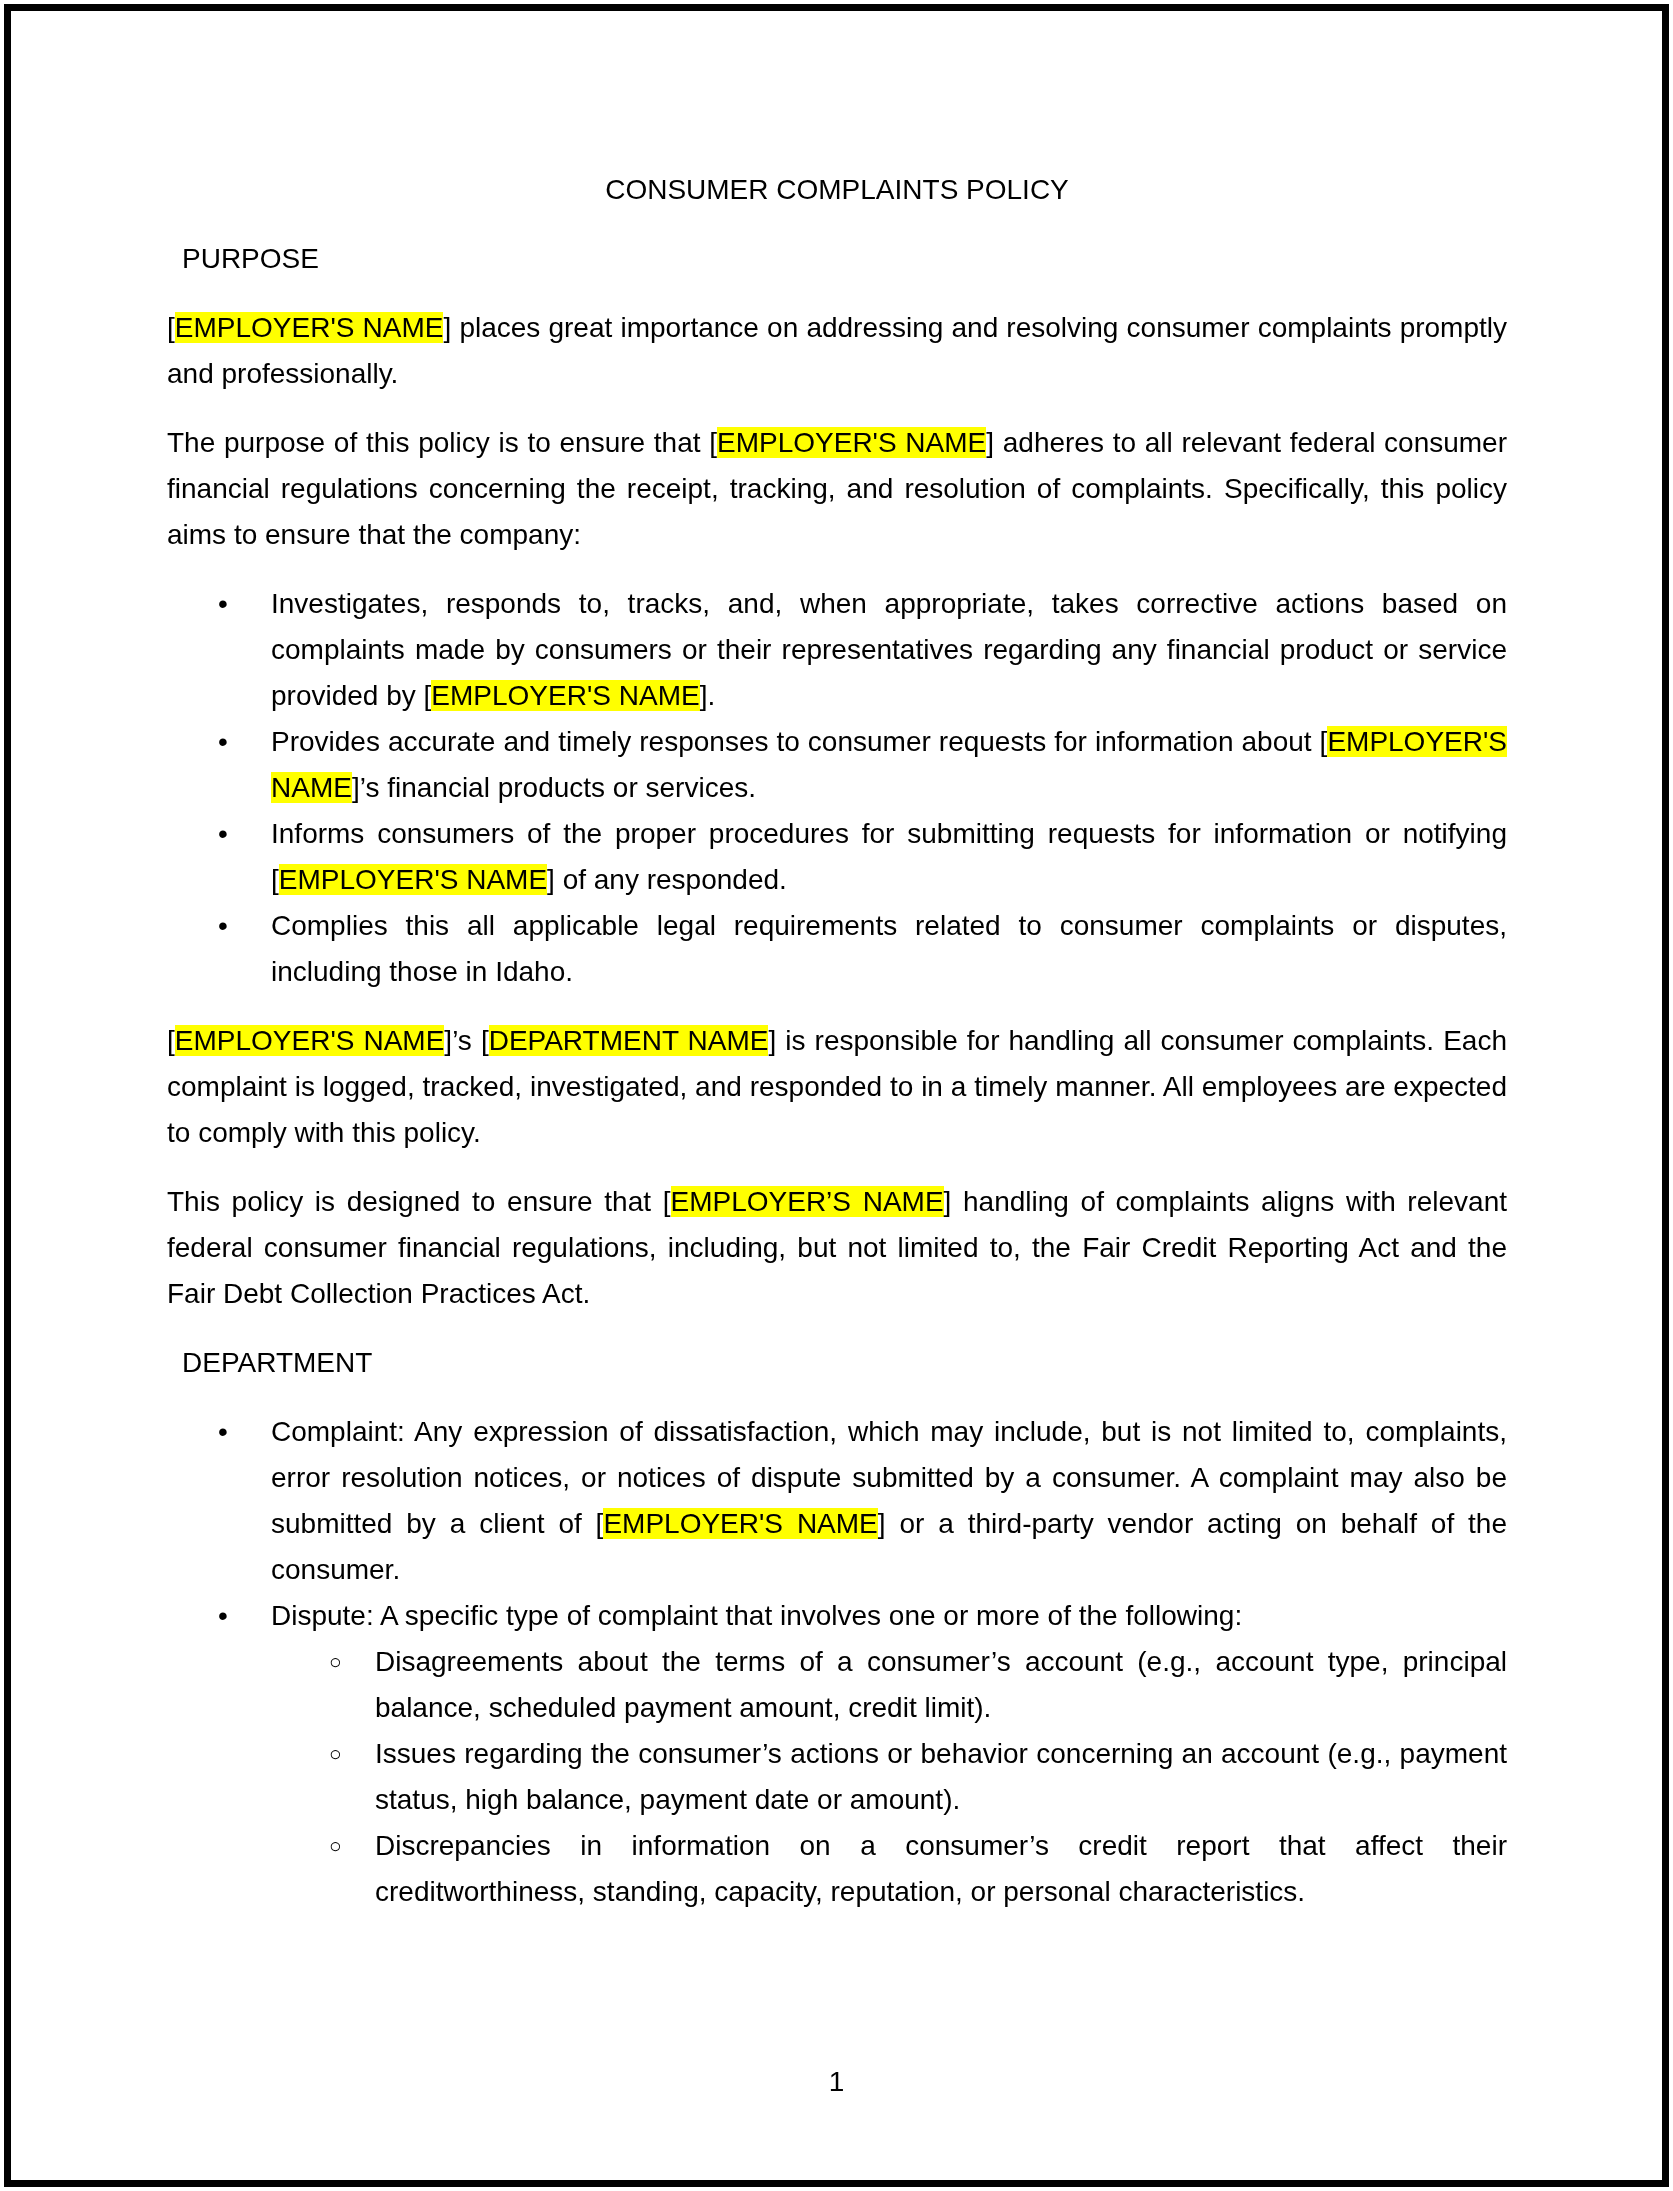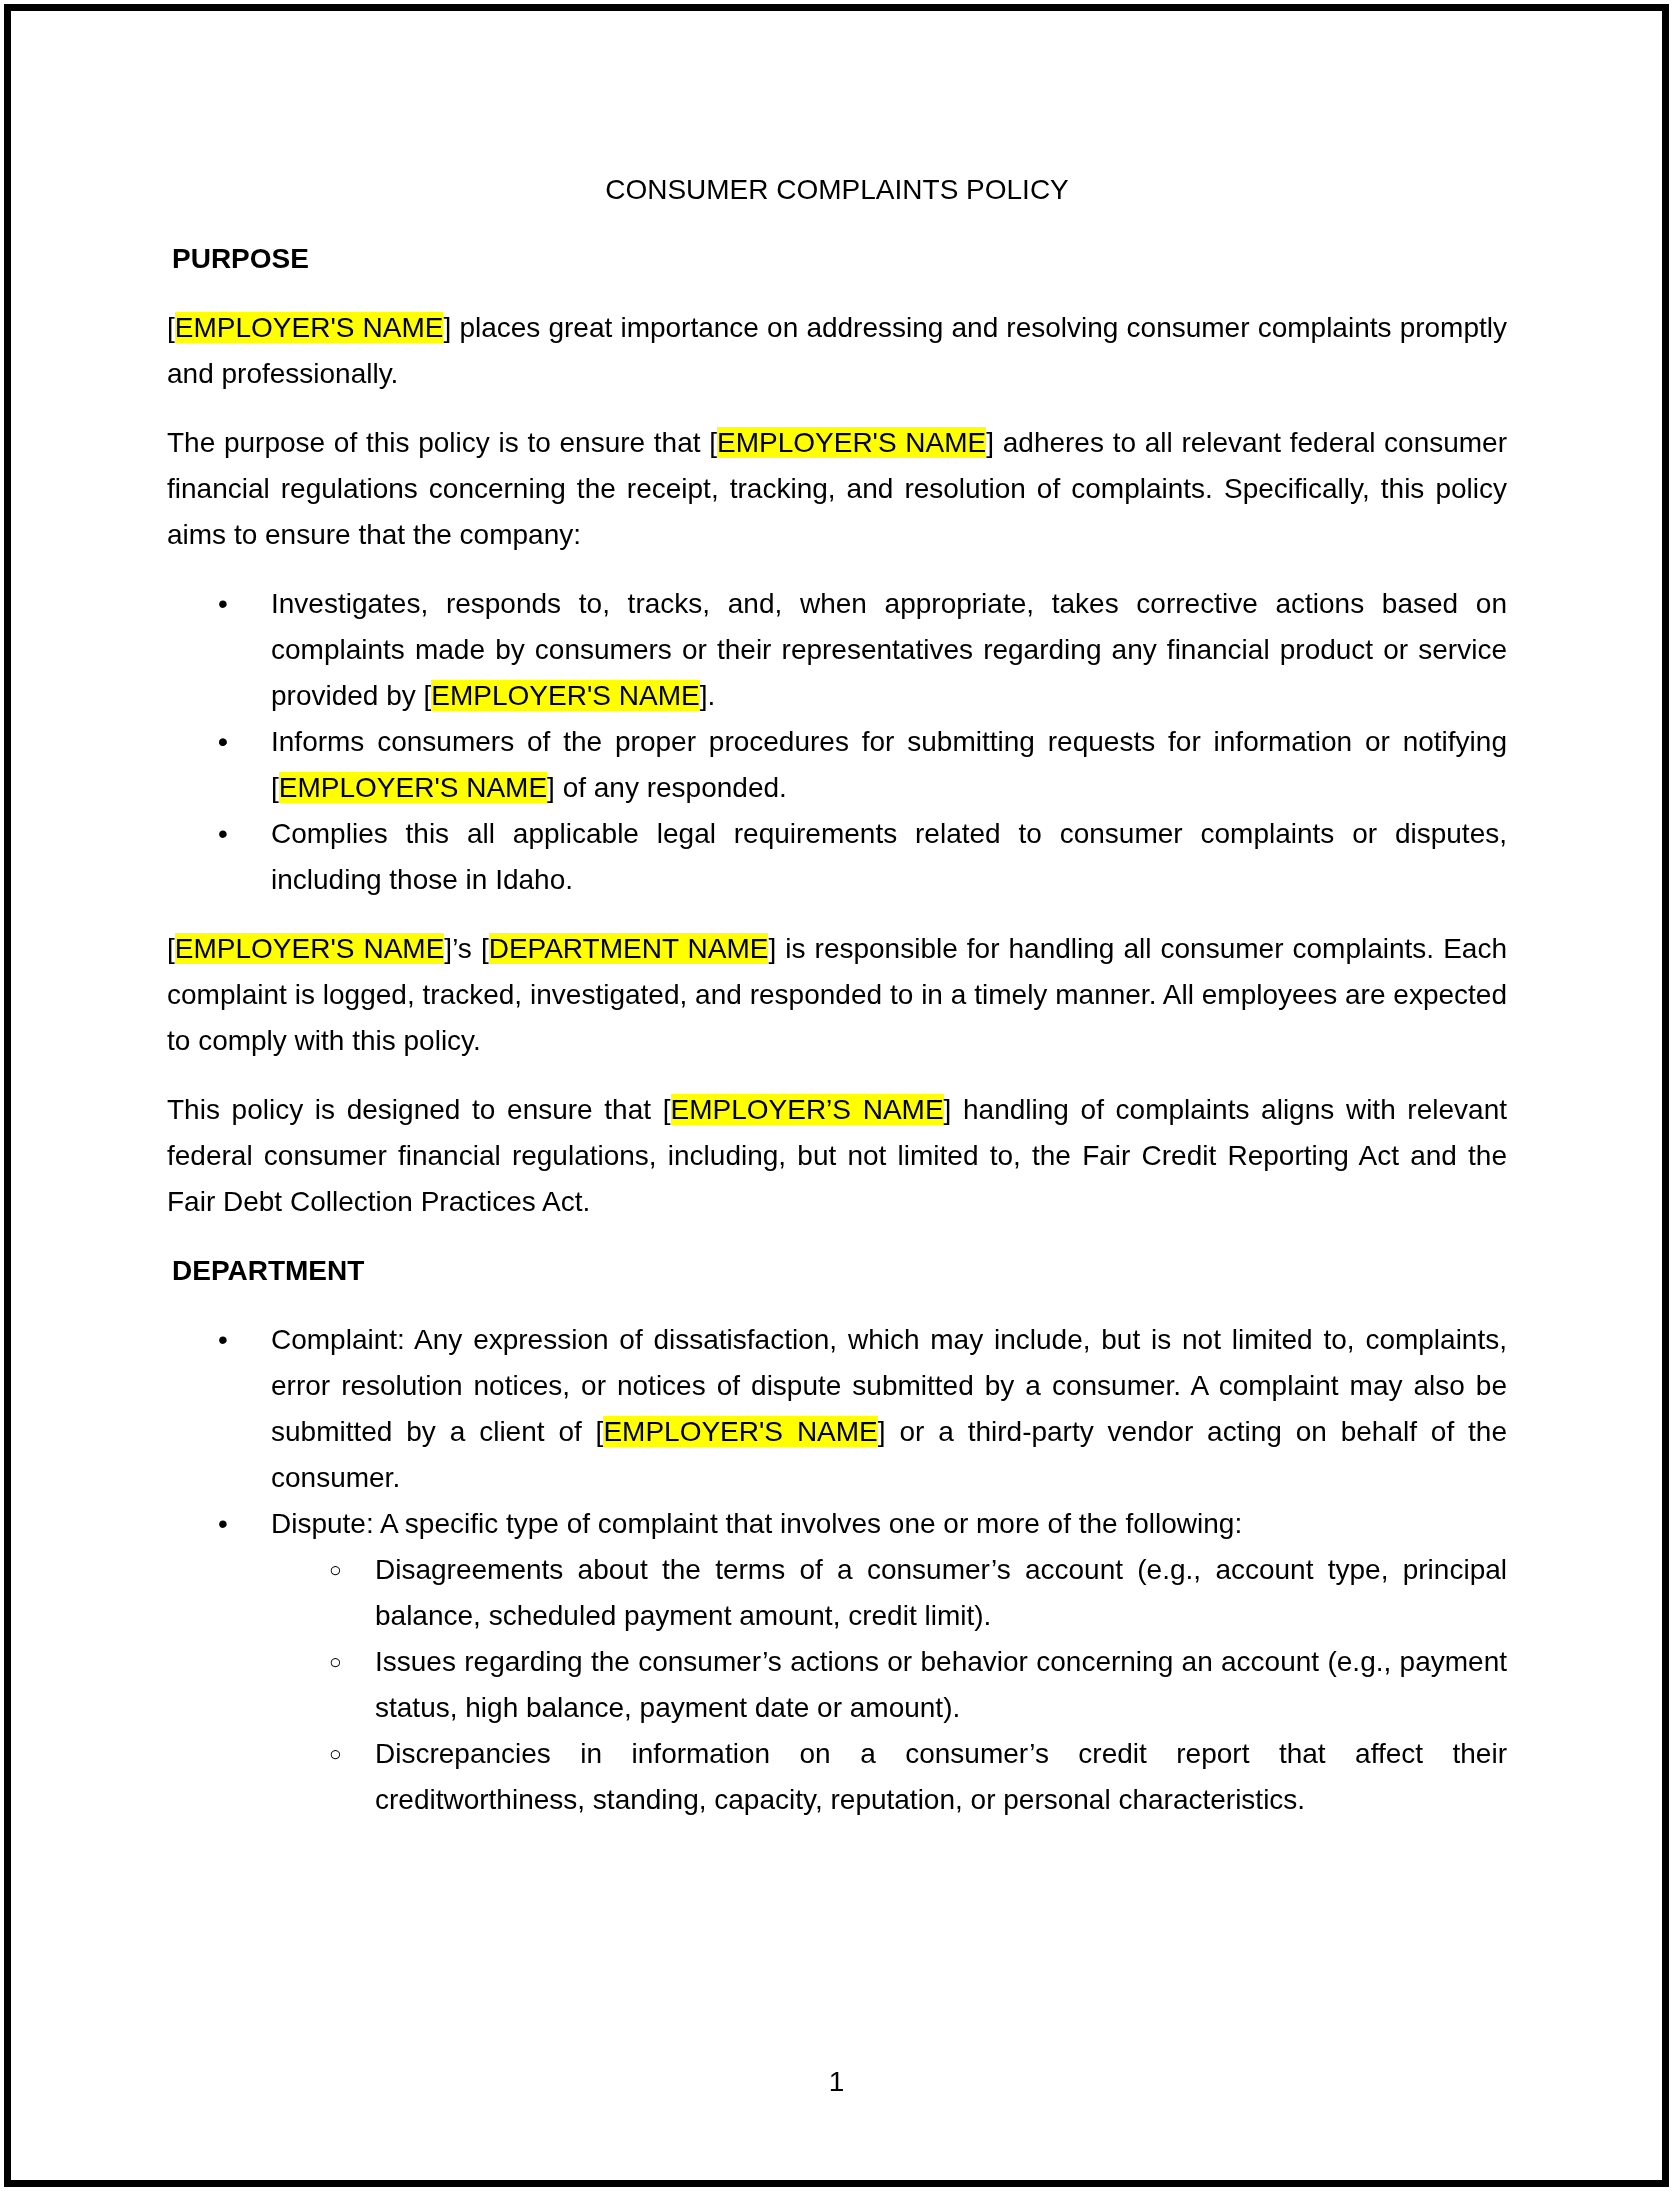--- a/index.html
+++ b/index.html
@@ -13,21 +13,21 @@
     position:absolute; top:4.4px; left:4.4px; right:4.4px; bottom:4.4px;
     border:7px solid #000000; pointer-events:none;
   }
   .content {
     position:absolute; left:167px; top:167px; width:1340px;
   }
   .doc-title {
     text-align:center; font-weight:normal; line-height:46px; margin:0 0 23px 0;
   }
   .heading {
-    font-weight:bold; line-height:46px; margin:0 0 23px 5px;
+    font-weight:normal; line-height:46px; margin:0 0 23px 15px;
   }
   .para {
     margin:0 0 23px 0; line-height:46px; text-align:justify;
   }
   .list { margin:0 0 23px 0; }
   .li {
     position:relative; padding-left:104px; line-height:46px; text-align:justify;
   }
   .li > .marker {
     position:absolute; left:51px; top:0; line-height:46px;
@@ -59,20 +59,21 @@
 
   <p class="para"><span>The purpose of this policy is to ensure that [</span><span class="hl">EMPLOYER'S NAME</span><span>] adheres to all relevant federal consumer financial regulations concerning the receipt, tracking, and resolution of complaints. Specifically, this policy aims to ensure that the company:</span></p>
 
   <div class="list">
     <div class="li">
       <span class="marker">•</span>
       <span><span>Investigates, responds to, tracks, and, when appropriate, takes corrective actions based on complaints made by consumers or their representatives regarding any financial product or service provided by [</span><span class="hl">EMPLOYER'S NAME</span><span>].</span></span>
     </div>
     <div class="li">
       <span class="marker">•</span>
+      <span><span>Provides accurate and timely responses to consumer requests for information about [</span><span class="hl">EMPLOYER'S NAME</span><span>]’s financial products or services.</span></span>
     </div>
     <div class="li">
       <span class="marker">•</span>
       <span><span>Informs consumers of the proper procedures for submitting requests for information or notifying [</span><span class="hl">EMPLOYER'S NAME</span><span>] of any responded.</span></span>
     </div>
     <div class="li">
       <span class="marker">•</span>
       <span><span>Complies this all applicable legal requirements related to consumer complaints or disputes, including those in Idaho.</span></span>
     </div>
   </div>

